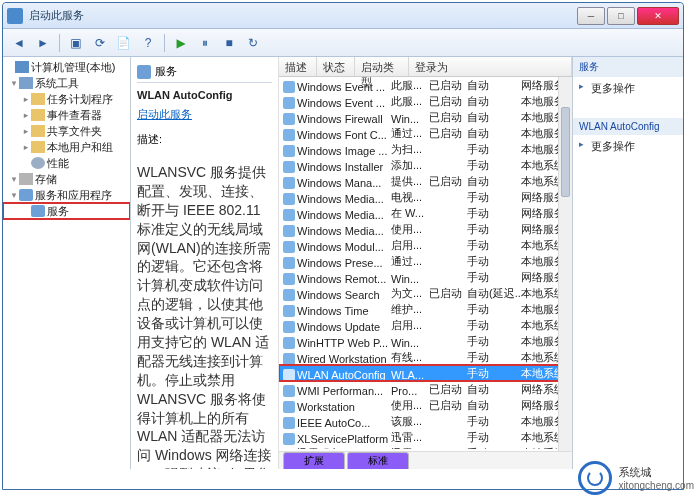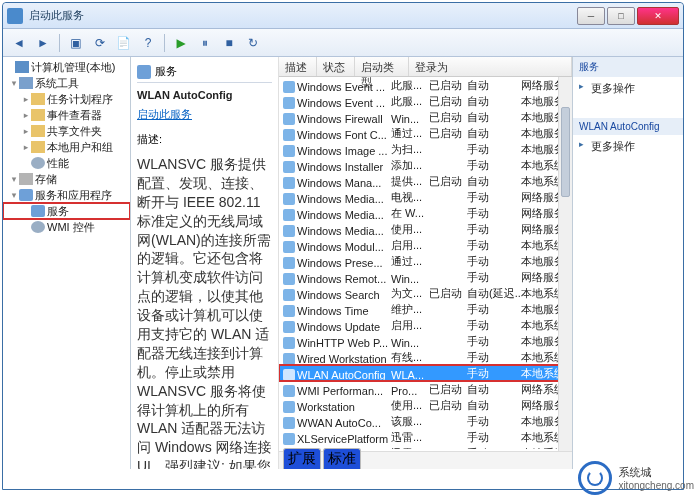--- a/index.html
+++ b/index.html
@@ -28,35 +28,35 @@
 .ic-dev{background:#8fbf9c}
 .ic-disk{background:#b4b4b4}
 .ic-svc{background:#6ea0d8;border-radius:2px}
 .tree-row.sel{background:#fff;outline:2px solid #d63030;outline-offset:-1px}
 .mid{flex:1;display:flex;border-right:1px solid #c0ccd8}
 .desc{width:148px;border-right:1px solid #e0e0e0;padding:4px 6px;overflow:hidden}
 .desc-hdr{display:flex;align-items:center;height:22px;border-bottom:1px solid #d0d8e4;margin-bottom:6px}
 .desc-hdr .ic{width:14px;height:14px;background:#6ea0d8;border-radius:2px;margin-right:4px}
 .svc-name{font-weight:bold;margin-bottom:6px;color:#222}
 .link{color:#0863c4;text-decoration:underline;display:block;margin-bottom:10px}
-.desc-label{margin-bottom:8px}
+.desc-label{margin-bottom:16px}
 .desc-text{color:#333;line-height:1.35;font-size:14px}
 .list{flex:1;overflow:hidden;position:relative}
 .list-hdr{display:flex;height:20px;background:linear-gradient(#fdfdfd,#ececec);border-bottom:1px solid #ccc}
 .list-hdr div{padding:3px 6px;border-right:1px solid #d8d8d8;color:#333}
 .col-n{width:112px}.col-d{width:38px}.col-s{width:38px}.col-t{width:54px}.col-a{flex:1}
 .rows{height:372px;overflow:hidden;position:relative}
 .row{display:flex;height:16px;align-items:flex-end;color:#222}
 .row .ic{width:12px;height:12px;background:#7db4e8;border-radius:2px;margin:0 2px 0 4px;flex-shrink:0}
 .row .c{overflow:hidden;white-space:nowrap;padding-right:4px}
 .row .c1{width:94px}.row .c2{width:38px}.row .c3{width:38px}.row .c4{width:54px}.row .c5{flex:1}
 .row.hl{background:#3399ff;color:#fff;outline:2px solid #d63030;outline-offset:-1px}
 .row.hl .ic{background:#cfe6ff}
 .tabs{position:absolute;bottom:0;left:0;height:18px;display:flex;align-items:flex-end;padding-left:4px;background:#f4f4f4;width:100%;border-top:1px solid #ddd}
-.tab{padding:1px 4px;border:1px solid #bbb;border-bottom:none;background:#1d4ed8;margin-right:2px;font-size:14px;border-radius:3px 3px 0 0}
+.tab{padding:1px 20px;border:1px solid #bbb;border-bottom:none;background:#8b5cf6;margin-right:2px;font-size:10px;border-radius:3px 3px 0 0}
 .actions{width:110px;background:#fff}
 .act-hdr{height:22px;background:linear-gradient(#f2f6fb,#e2ecf6);border-bottom:1px solid #c8d4e4;padding:4px 6px;color:#163a62;font-weight:bold}
 .act-sub{background:#e6eef8;padding:3px 6px;font-size:10px;color:#1848a0}
 .act-item{padding:4px 6px 22px 18px;position:relative;color:#222}
 .act-item::before{content:"▸";position:absolute;left:6px;color:#3a6ea5;font-size:9px}
 .watermark{position:absolute;right:6px;bottom:6px;display:flex;align-items:center;gap:6px;font-size:18px;color:#333}
 .watermark .logo{width:34px;height:34px;border:3px solid #2b6cc4;border-radius:50%;position:relative}
 .watermark .logo::after{content:"";position:absolute;inset:6px;border:2px solid #2b6cc4;border-radius:50%;border-top-color:transparent}
 .watermark .sub{font-size:10px;color:#666;display:block}
 .scrollbar{position:absolute;right:0;top:20px;bottom:18px;width:14px;background:#f0f0f0;border-left:1px solid #ddd}
@@ -135,25 +135,20 @@
       <div class="tree-row" style="padding-left:6px">
           <span class="tw">▾</span>
           <span class="ic ic-svc"></span>
           <span>服务和应用程序</span>
         </div>
       <div class="tree-row sel" style="padding-left:18px">
           <span class="tw"></span>
           <span class="ic ic-svc"></span>
           <span>服务</span>
         </div>
-      <div class="tree-row" style="padding-left:18px">
-          <span class="tw"></span>
-          <span class="ic ic-gear"></span>
-          <span>WMI 控件</span>
-        </div>
     </div>
 
     <div class="mid">
       <div class="desc">
         <div class="desc-hdr">
             <span class="ic"></span>
             <span>服务</span>
           </div>
         <div class="svc-name">WLAN AutoConfig</div>
         <a class="link">启动此服务</a>
@@ -332,21 +327,21 @@
             <div class="row">
               <span class="ic"></span>
               <span class="c c1">Workstation</span>
               <span class="c c2">使用...</span>
               <span class="c c3">已启动</span>
               <span class="c c4">自动</span>
               <span class="c c5">网络服务</span>
             </div>
             <div class="row">
               <span class="ic"></span>
-              <span class="c c1">WWAN AutoCo...</span>
+              <span class="c c1">IEEE AutoCo...</span>
               <span class="c c2">该服...</span>
               <span class="c c3"></span>
               <span class="c c4">手动</span>
               <span class="c c5">本地服务</span>
             </div>
             <div class="row">
               <span class="ic"></span>
               <span class="c c1">XLServicePlatform</span>
               <span class="c c2">迅雷...</span>
               <span class="c c3"></span>

